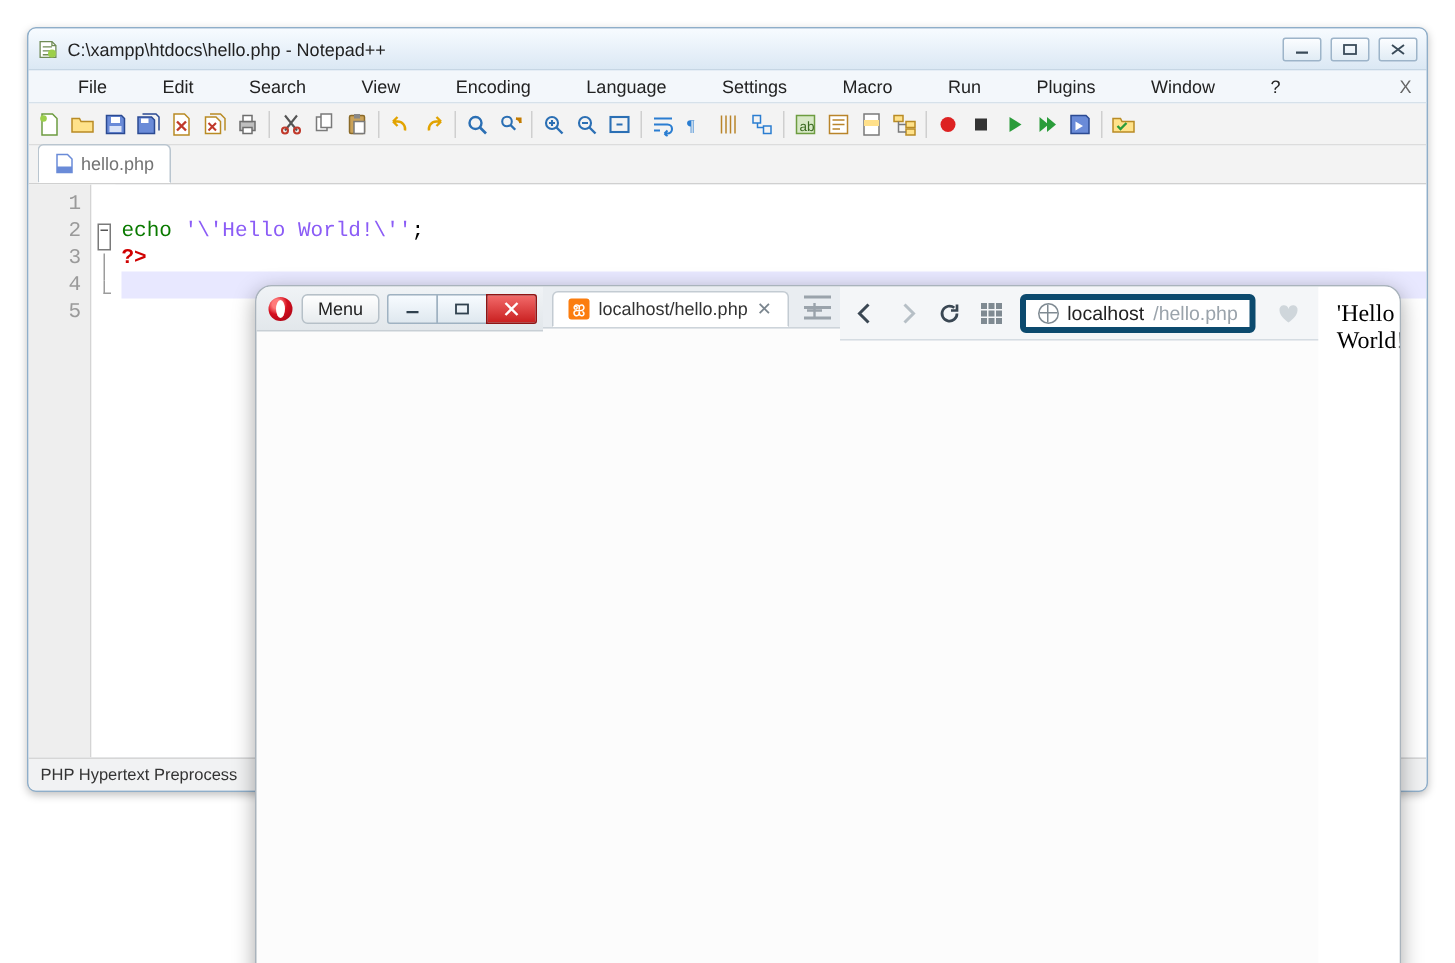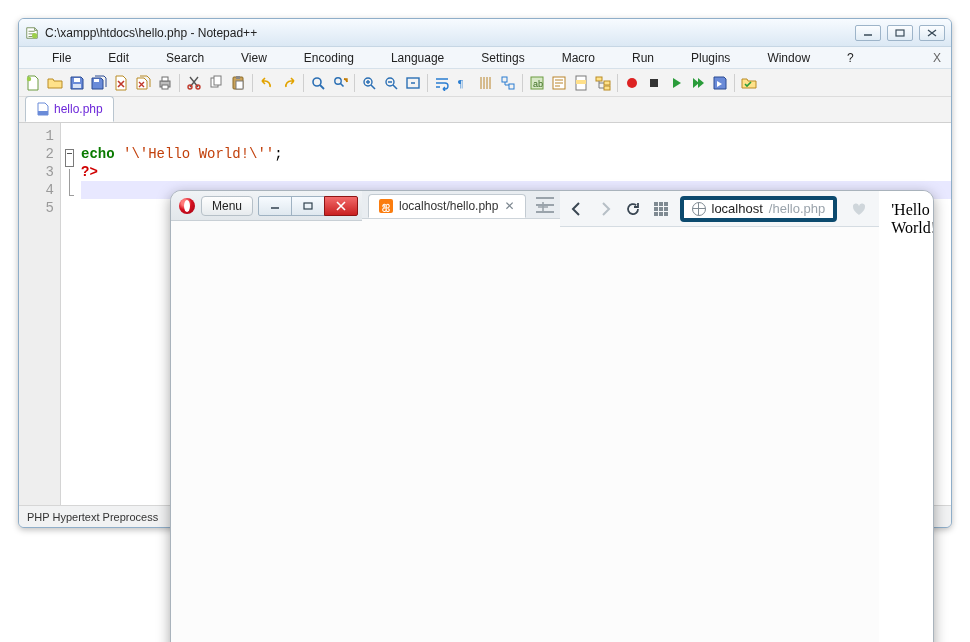--- a/index.html
+++ b/index.html
@@ -87,21 +87,21 @@
     padding-left: 6px;
   }
   .file-tab {
     display: flex; align-items: center; gap: 4px;
     height: 22px; padding: 12px 10px;
     background: #fff;
     border: 1px solid #b9c5cf;
     border-bottom: 1px solid #fff;
     border-radius: 4px 4px 0 0;
     font-size: 12px;
-    color: #6d28d9;
+    color: #737373;
   }
   .file-tab .file-icon { width: 14px; height: 14px; }
 
   .editor {
     flex: 1 1 auto;
     display: flex;
     background: #fff;
     font-family: Consolas, "Courier New", monospace;
     font-size: 14px;
     overflow: hidden;
@@ -145,22 +145,22 @@
   }
   .code {
     flex:1; padding: 4px 0 0 4px;
     position: relative;
   }
   .code .line { height:18px; line-height:18px; white-space: pre; }
   .code .line-cursor {
     background: #e8e8ff;
   }
   .tok-open  { color:#d00000; font-weight:bold; }
-  .tok-kw    { color:#0a7a00; font-weight:bold; }
-  .tok-str   { color:#c2410c; }
+  .tok-kw    { color:#0a7a00; font-weight:normal; }
+  .tok-str   { color:#8b5cf6; }
   .tok-punc  { color:#000; }
 
   .statusbar {
     height: 22px;
     background: #f1f2f3;
     border-top: 1px solid #d6d6d6;
     display: flex; align-items: center;
     padding: 0 8px;
     font-size: 11px; color: #333;
   }

